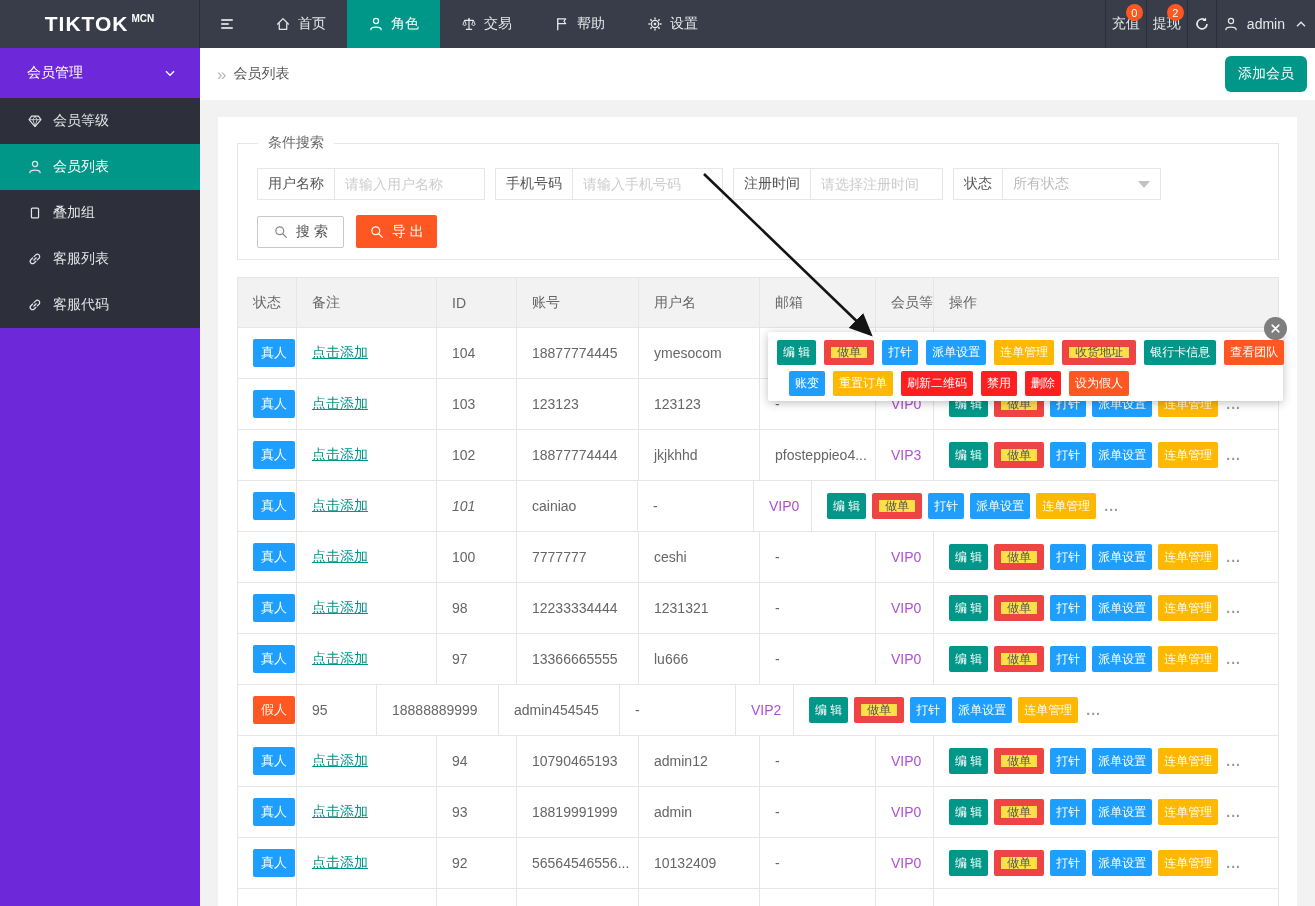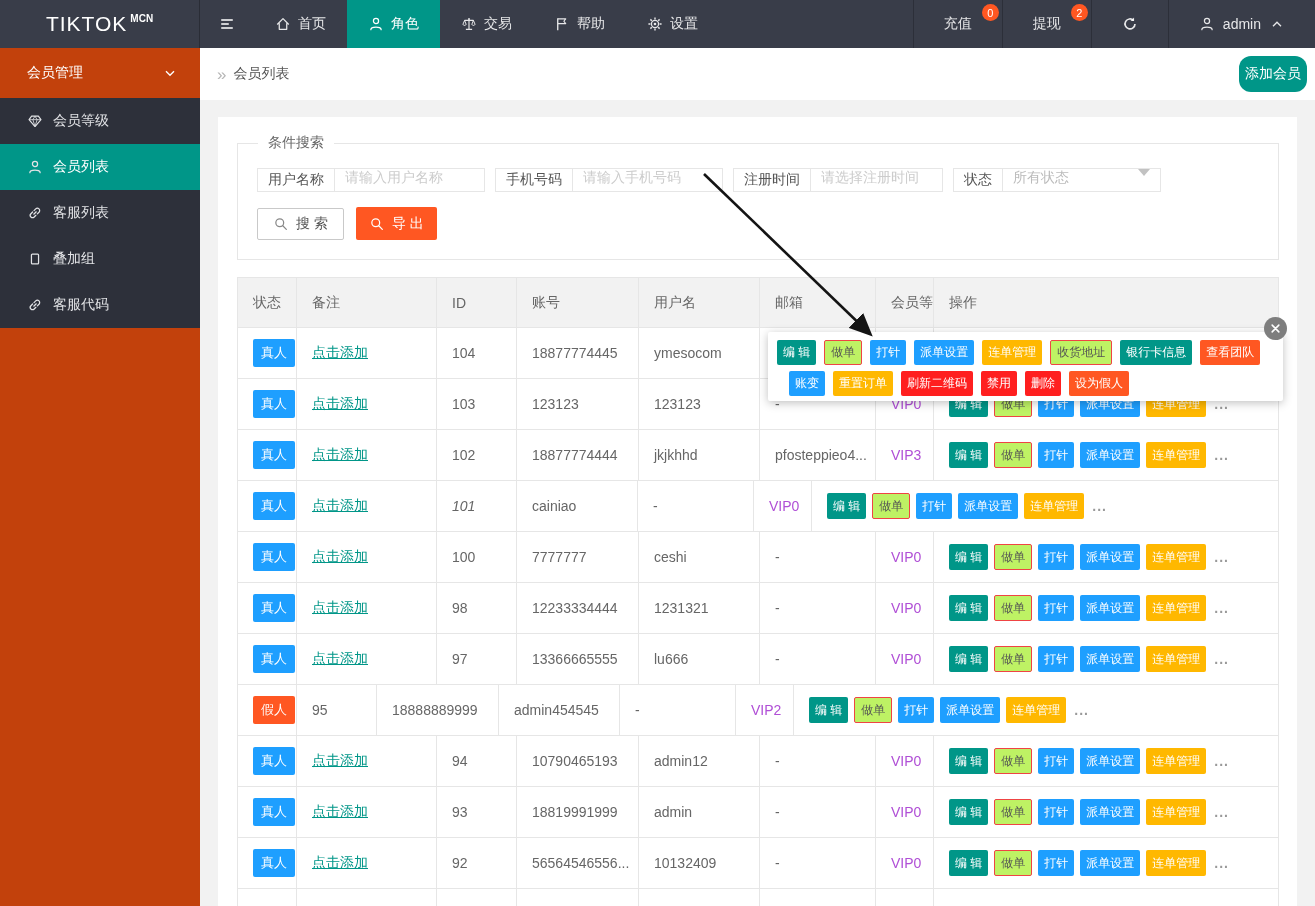--- a/index.html
+++ b/index.html
@@ -4,53 +4,53 @@
 <style>
   *{margin:0;padding:0;box-sizing:border-box}
   html,body{width:1315px;height:906px;overflow:hidden}
   body{position:relative;font-family:"Liberation Sans","DejaVu Sans",sans-serif;background:#f2f2f2;font-size:14px;color:#666}
   .icon{display:inline-flex;align-items:center;justify-content:center}
   .icon svg{width:16px;height:16px;display:block}
 
   
   .navbar{position:absolute;left:0;top:0;width:1315px;height:48px;background:#393D49;display:flex;align-items:stretch;z-index:10}
   .logo{width:200px;display:flex;align-items:center;justify-content:center;color:#fff;border-right:1px solid rgba(0,0,0,.25)}
-  .logo-main{font-size:21px;font-weight:normal;letter-spacing:1px}
+  .logo-main{font-size:21px;font-weight:bold;letter-spacing:1px}
   .logo-sup{font-size:10px;font-weight:bold;margin-left:3px;transform:translateY(-6px);display:inline-block}
   .nav-fold{display:flex;align-items:center;padding:0 19px;color:#fff;cursor:pointer}
   .nav-menu{display:flex;align-items:stretch}
   .nav-item{display:flex;align-items:center;gap:7px;padding:0 21px;color:rgba(255,255,255,.88);cursor:pointer}
   .nav-item.active{background:#009688;color:#fff}
   .nav-right{margin-left:auto;display:flex;align-items:stretch}
-  .nav-right .nav-item{position:relative;border-left:1px solid rgba(0,0,0,.22);padding:0 30px}
+  .nav-right .nav-item{position:relative;border-left:1px solid rgba(0,0,0,.22);padding:0 6px}
   .nav-badge{position:absolute;top:4px;right:3px;min-width:17px;height:17px;border-radius:9px;background:#FF5722;color:#fff;font-size:11px;display:flex;align-items:center;justify-content:center;padding:0 4px}
   .nav-user{gap:8px}
 
   
-  .sidebar{position:absolute;left:0;top:48px;width:200px;height:858px;background:#c2410c;z-index:9}
+  .sidebar{position:absolute;left:0;top:48px;width:200px;height:858px;background:#6d28d9;z-index:9}
   .side-group{height:50px;display:flex;align-items:center;justify-content:space-between;padding:0 22px 0 27px;color:#fff;cursor:pointer}
   .side-children{background:#2d303a}
   .side-item{height:46px;display:flex;align-items:center;gap:10px;padding-left:27px;color:#e2e3e6;cursor:pointer}
   .side-item .icon{color:#e2e3e6}
   .side-item.active{background:#009688;color:#fff}
 
   
   .crumb-bar{position:absolute;left:200px;top:48px;width:1115px;height:52px;background:#fff;display:flex;align-items:center;padding:0 8px 0 17px;z-index:5}
   .crumb-arrows{color:#b5b5b5;font-size:17px;margin-right:7px;line-height:1}
   .crumb-text{color:#555}
-  .add-member-btn{margin-left:auto;height:36px;background:#009688;color:#fff;border:none;border-radius:12px;padding:0 6px;font-size:14px;cursor:pointer}
+  .add-member-btn{margin-left:auto;height:36px;background:#009688;color:#fff;border:none;border-radius:6px;padding:0 13px;font-size:14px;cursor:pointer}
 
   
   .card{position:absolute;left:218px;top:117px;width:1079px;height:789px;background:#fff;z-index:4}
 
   
   .search-set{position:relative;margin:26px 18px 0 19px;border:1px solid #e6e6e6;height:117px}
   .search-legend{position:absolute;top:-10px;left:20px;background:#fff;padding:0 10px;color:#666}
   .search-row{display:flex;gap:10px;padding:24px 0 0 19px}
-  .input-group{display:flex;align-items:flex-start;height:24px;border:1px solid #e6e6e6;background:#fff}
+  .input-group{display:flex;align-items:center;height:32px;border:1px solid #e6e6e6;background:#fff}
   .input-label{padding:0 10px;color:#555;white-space:nowrap;border-right:1px solid #e6e6e6;height:100%;display:flex;align-items:center}
   .input-inner{border:none;outline:none;flex:1;min-width:0;padding:0 10px;font-size:14px;font-family:inherit;color:#666}
   .input-inner::placeholder{color:#ccc}
   .select-value{flex:1;padding:0 10px;color:#bbb}
   .select-arrow{width:0;height:0;border-left:6px solid transparent;border-right:6px solid transparent;border-top:7px solid #c2c2c2;margin-right:10px}
   .btn-row{display:flex;align-items:center;margin:15px 0 0 19px}
   .btn-search{height:32px;display:flex;align-items:center;gap:7px;background:#fff;border:1px solid #c9c9c9;border-radius:2px;color:#555;padding:0 15px;font-size:14px;cursor:pointer}
   .btn-search .icon{color:#888}
   .btn-export{height:33px;display:flex;align-items:center;gap:7px;background:#FF5722;border:none;border-radius:2px;color:#fff;padding:0 13px;margin-left:12px;font-size:14px;cursor:pointer}
   .btn-export .icon{color:#fff}
@@ -68,21 +68,21 @@
   .remark-link{color:#009688;text-decoration:underline;cursor:pointer}
   .level-text{color:#B04FD6}
   .actions{display:flex;align-items:center;gap:6px}
 
   .btn{display:inline-flex;align-items:center;justify-content:center;height:26px;padding:0 6px;border-radius:2px;border:none;font-size:12px;color:#fff;white-space:nowrap;cursor:pointer;font-family:inherit}
   .btn.teal{background:#009688}
   .btn.blue{background:#1E9FFF}
   .btn.amber{background:#FFB800}
   .btn.orange{background:#FF5722}
   .btn.red{background:#FF1F1F}
-  .btn.white{background:#bef264;border:1px solid #ef4444;color:#555}
+  .btn.white{background:#fde047;border:7px solid #ef4444;color:#555}
   .more-dots{color:#999;font-weight:bold;letter-spacing:1px;cursor:pointer;margin-left:2px}
 
   
   .popup{position:absolute;left:768px;top:332px;width:515px;height:69px;background:#fff;border-radius:2px;box-shadow:0 2px 10px rgba(0,0,0,.25);padding:8px 0 0 9px;z-index:50}
   .popup-row{display:flex;align-items:center;gap:8px}
   .popup-row .btn{height:25px}
   .popup-row.second{margin-top:6px;margin-left:12px}
   .popup-close{position:absolute;left:1264px;top:317px;width:23px;height:23px;border-radius:50%;background:#7e7e7e;display:flex;align-items:center;justify-content:center;z-index:55;cursor:pointer}
   .popup-close svg{width:15px;height:15px}
 
@@ -211,33 +211,33 @@
           <svg viewBox="0 0 18 18">
             <circle cx="9" cy="5.6" r="2.9" stroke="currentColor" stroke-width="1.4" fill="none"></circle>
             <path d="M3.2 15.4c0-4 11.6-4 11.6 0" stroke="currentColor" stroke-width="1.4" fill="none" stroke-linecap="round"></path>
           </svg>
         </span>
         <span>会员列表</span>
       </div>
       <div class="side-item">
         <span class="icon">
           <svg viewBox="0 0 18 18">
+            <rect x="5" y="3.5" width="8" height="11" rx="1" stroke="currentColor" stroke-width="1.4" fill="none"></rect>
+          </svg>
+        </span>
+        <span>叠加组</span>
+      </div>
+      <div class="side-item">
+        <span class="icon">
+          <svg viewBox="0 0 18 18">
             <path d="M7.3 10.7l3.4-3.4" stroke="currentColor" stroke-width="1.4"></path>
             <path d="M6.3 7.9L4.4 9.8a2.6 2.6 0 003.7 3.7l1.9-1.9M7.9 6.3l1.9-1.9a2.6 2.6 0 013.7 3.7l-1.9 1.9" stroke="currentColor" stroke-width="1.4" fill="none" stroke-linecap="round"></path>
           </svg>
         </span>
         <span>客服列表</span>
-      </div>
-      <div class="side-item">
-        <span class="icon">
-          <svg viewBox="0 0 18 18">
-            <rect x="5" y="3.5" width="8" height="11" rx="1" stroke="currentColor" stroke-width="1.4" fill="none"></rect>
-          </svg>
-        </span>
-        <span>叠加组</span>
       </div>
       <div class="side-item">
         <span class="icon">
           <svg viewBox="0 0 18 18">
             <path d="M7.3 10.7l3.4-3.4" stroke="currentColor" stroke-width="1.4"></path>
             <path d="M6.3 7.9L4.4 9.8a2.6 2.6 0 003.7 3.7l1.9-1.9M7.9 6.3l1.9-1.9a2.6 2.6 0 013.7 3.7l-1.9 1.9" stroke="currentColor" stroke-width="1.4" fill="none" stroke-linecap="round"></path>
           </svg>
         </span>
         <span>客服代码</span>
       </div>

